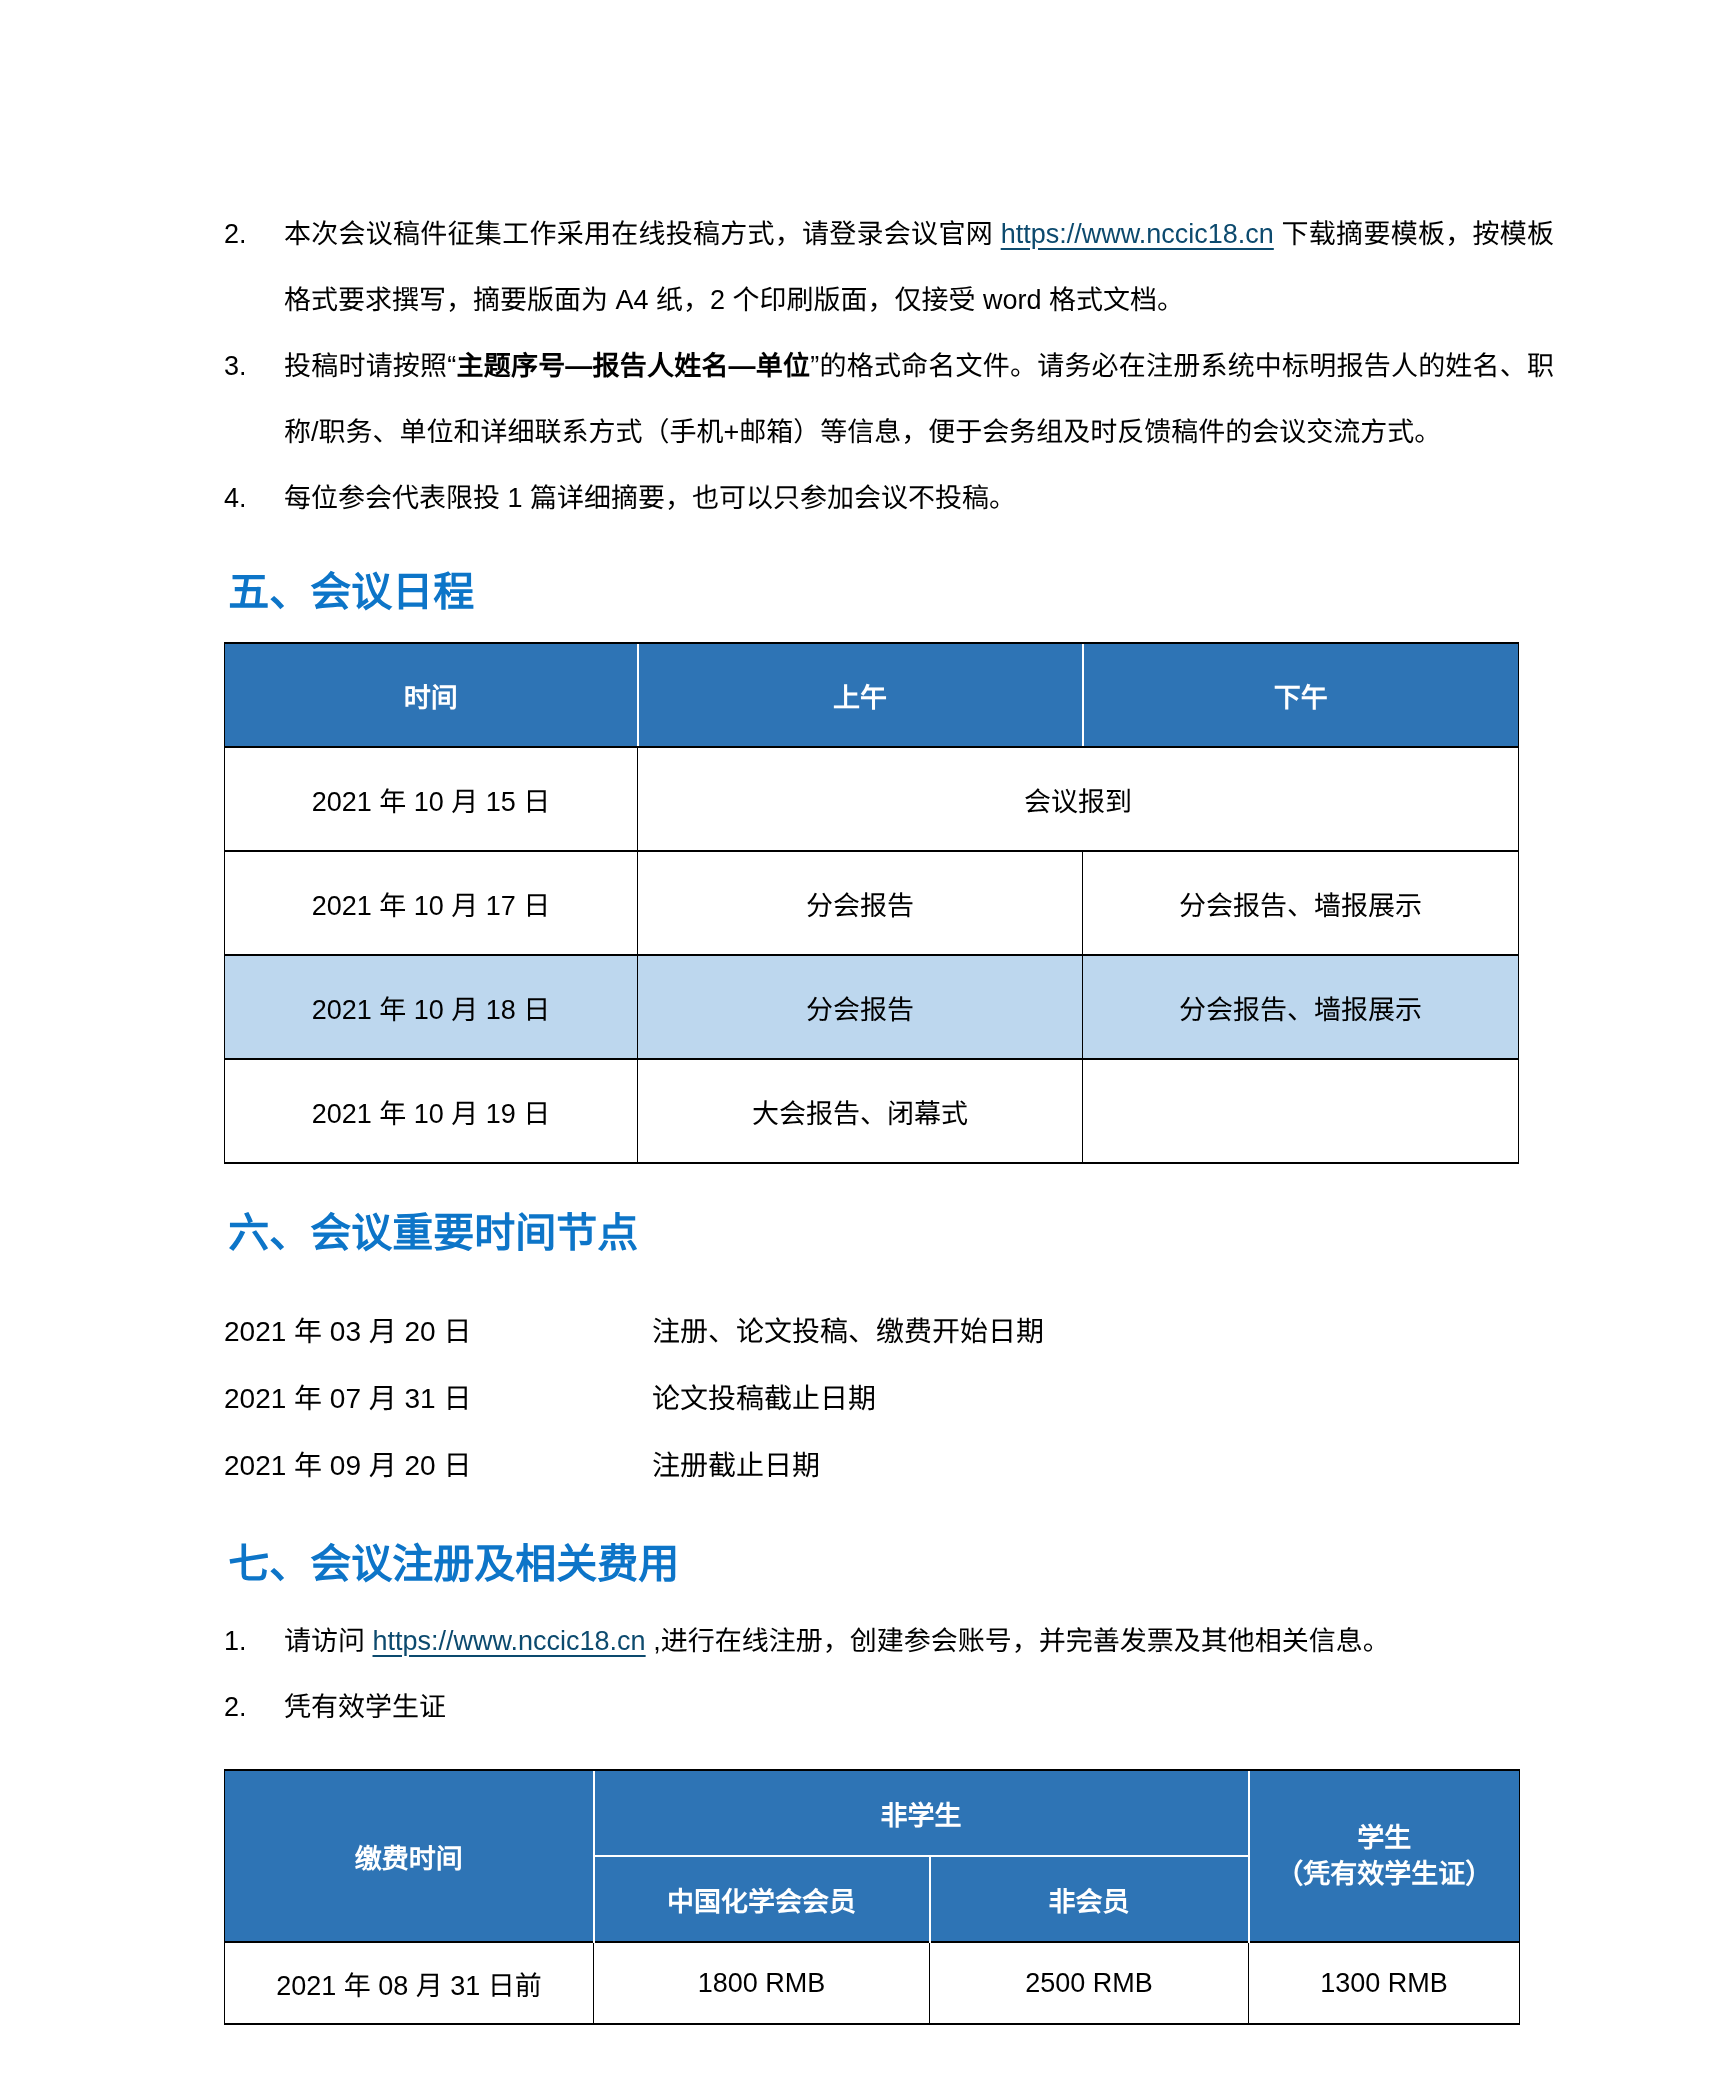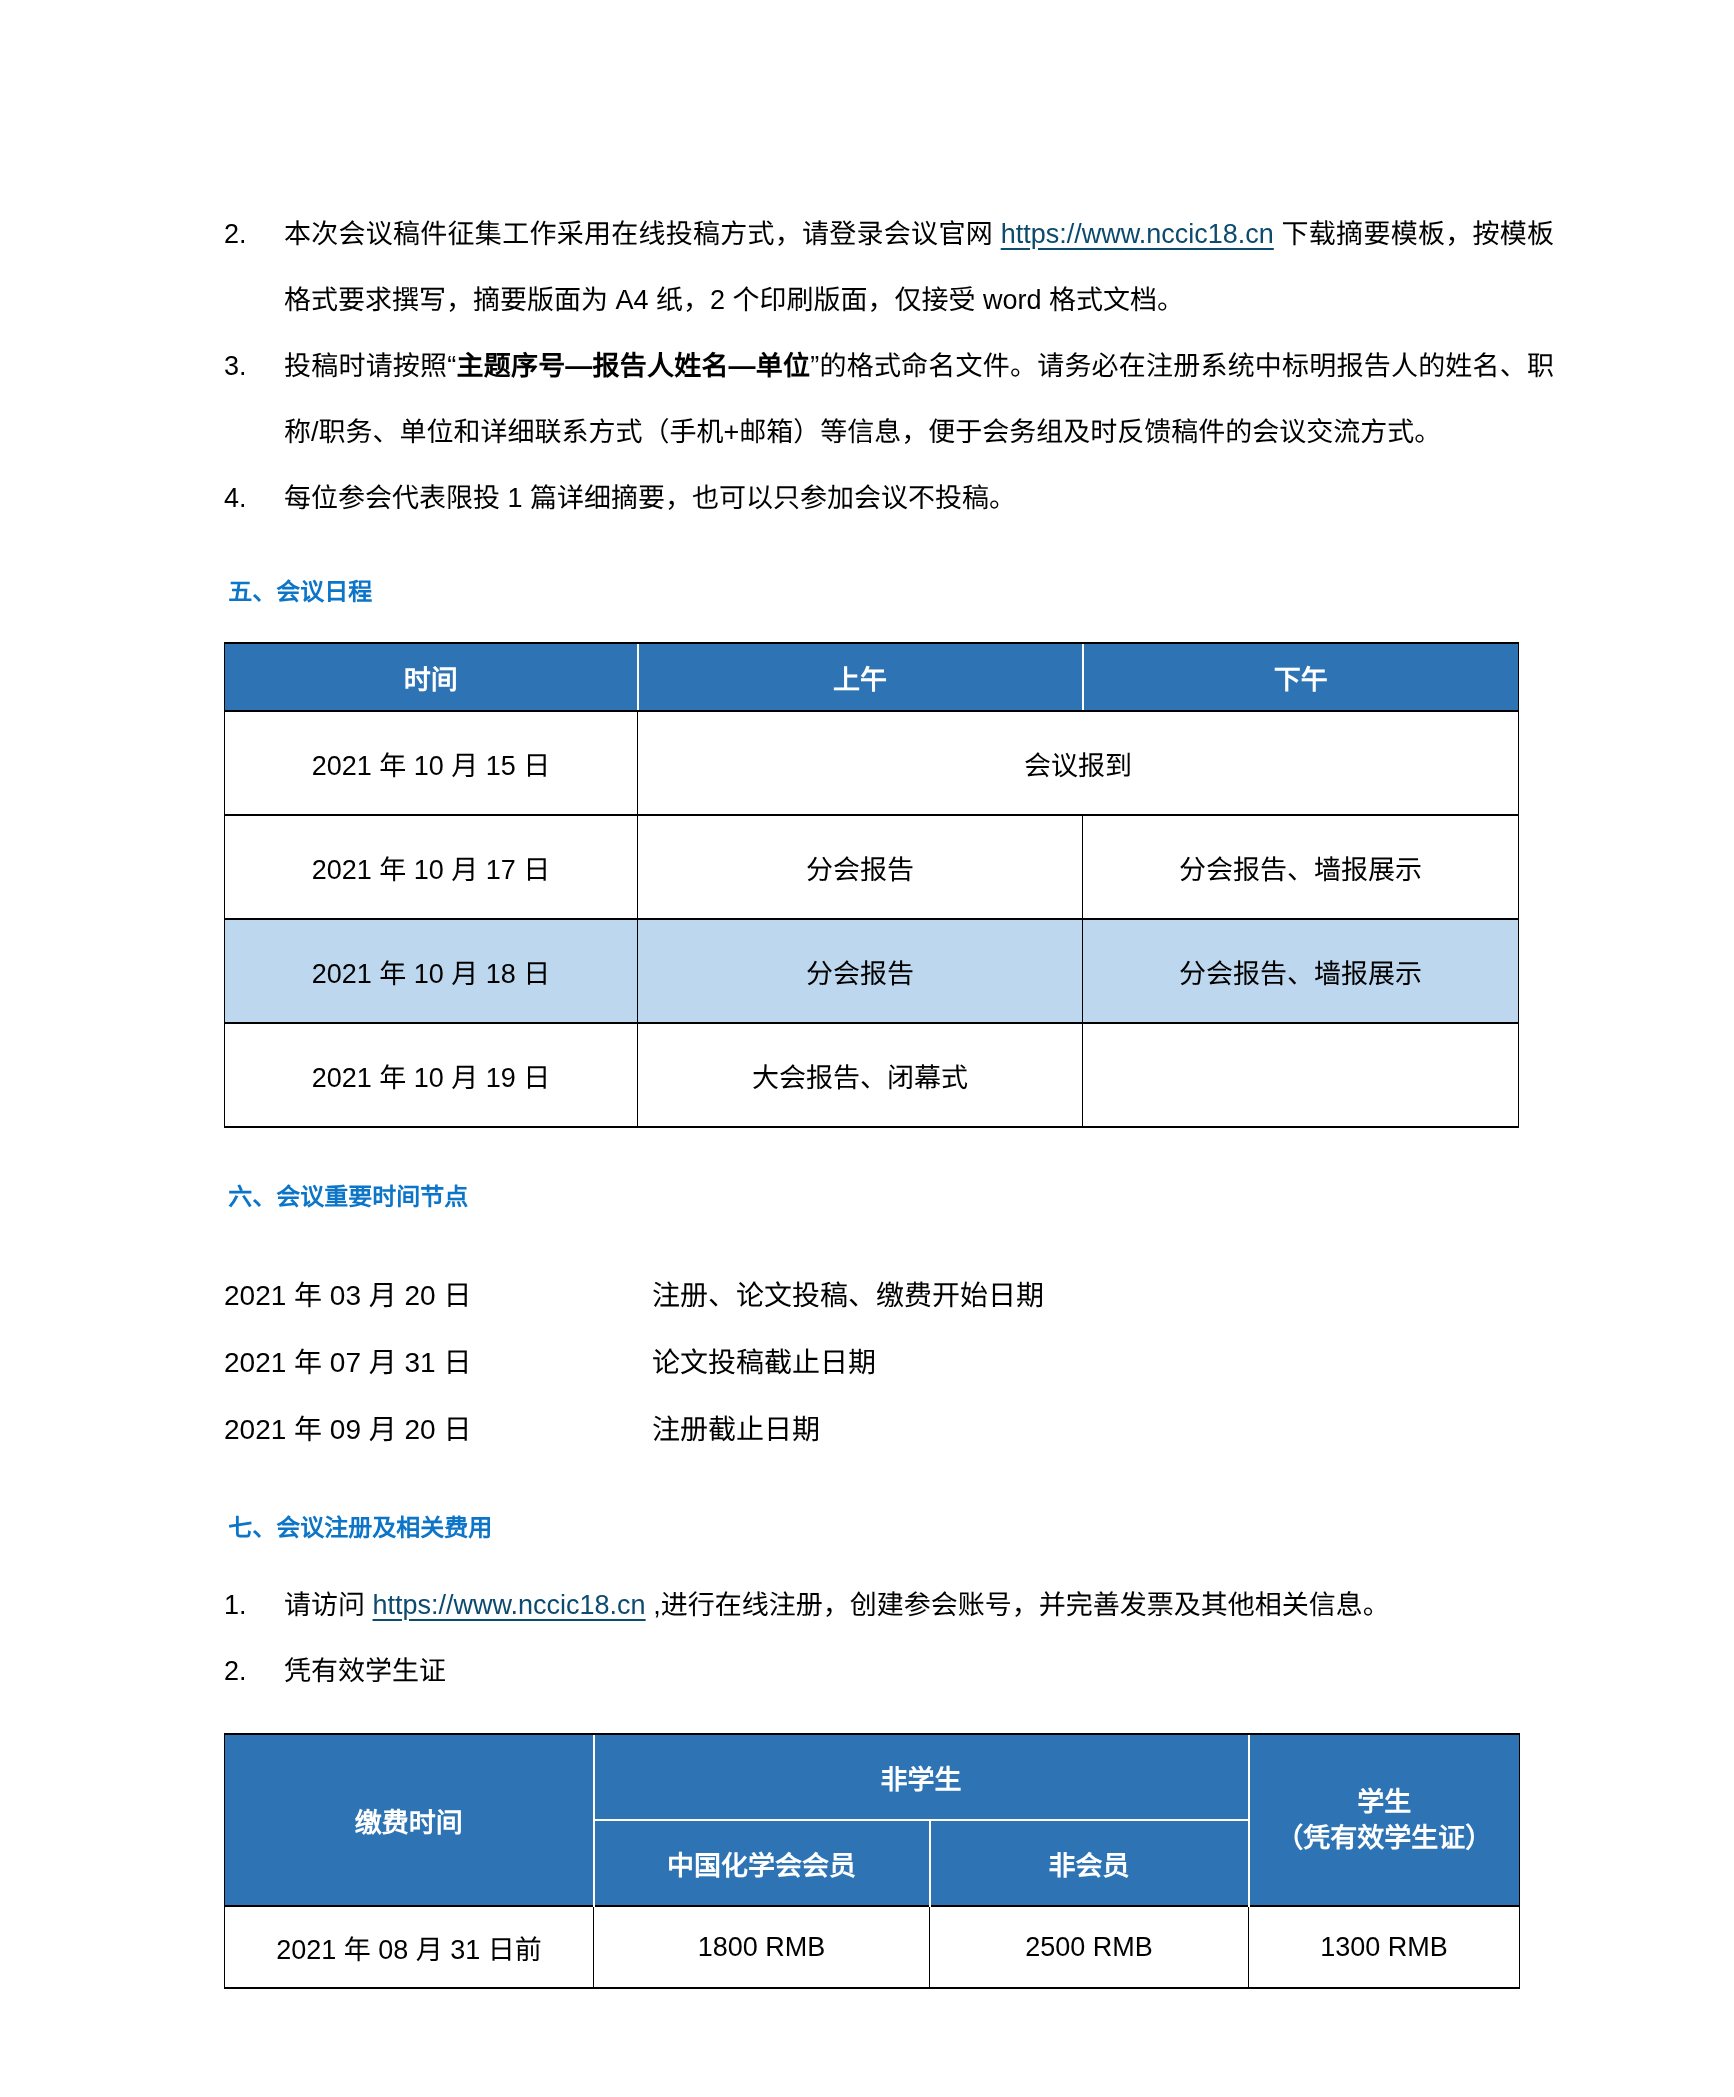--- a/index.html
+++ b/index.html
@@ -14,35 +14,35 @@
 
   
   .num-item { display:flex; font-size:27px; line-height:66px; text-align:justify; }
   .num-item .num { flex:0 0 60px; }
   .num-item .body { flex:1; margin:0; }
   a.doc-link { color:#0c4a6e; text-decoration:underline; text-underline-offset:5px; cursor:pointer; }
   .bold-run { font-weight:bold; }
 
   
   .sec-heading {
-    font-size:24px; font-weight:bold; color:#0D75C8;
+    font-size:41px; font-weight:bold; color:#0D75C8;
     margin:0; line-height:38px;
   }
   .h5 { margin:42px 0 31px 4.2px; }
   .h6 { margin:50px 0 46px 4.2px; }
   .h7 { margin:46px 0 25px 4.2px; }
 
   
   table { border-collapse:collapse; table-layout:fixed; width:1294px; font-size:27px; }
   td, th { text-align:center; vertical-align:middle; padding:0 4.2px; box-sizing:border-box; }
 
   
   .sched th {
     background:#2E74B5; color:#ffffff; font-weight:bold;
-    height:68px;
+    height:104px;
     border-top:2.5px solid #000; border-bottom:2.5px solid #000;
     border-left:2.1px solid #ffffff;
   }
   .sched th:first-child { border-left:1.3px solid #000; }
   .sched th:last-child  { border-right:1.3px solid #000; }
   .sched td {
     height:104px;
     border:1.3px solid #000;
     border-top-width:2.5px; border-bottom-width:2.5px;
   }

